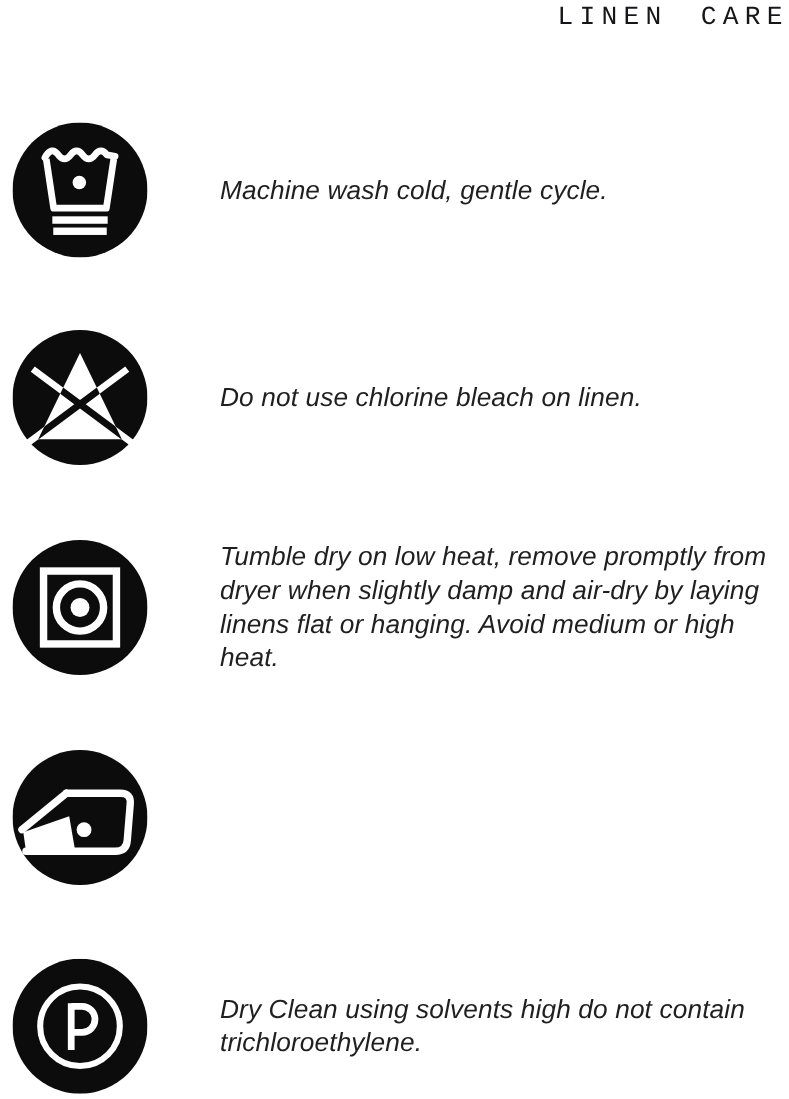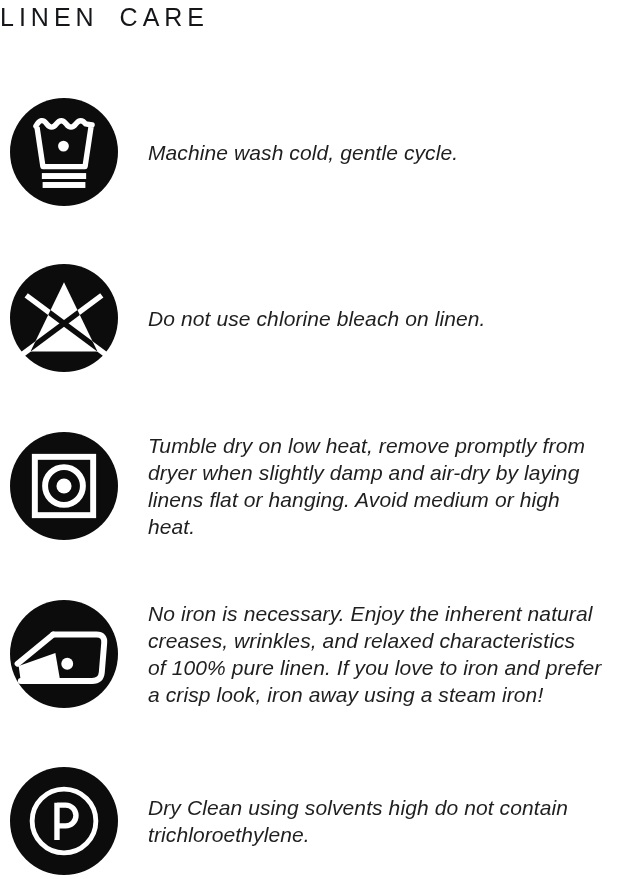--- a/index.html
+++ b/index.html
@@ -5,25 +5,25 @@
   html, body { margin: 0; padding: 0; }
   body {
     width: 631px;
     height: 879px;
     background: #ffffff;
     position: relative;
     overflow: hidden;
     font-family: "Liberation Sans", sans-serif;
   }
   .page-title {
-    text-align: left;
+    text-align: right;
     padding-top: 3px;
-    font-family: Liberation Sans, sans-serif;
+    font-family: Liberation Mono, monospace;
     font-weight: 400;
-    font-size: 25px;
+    font-size: 21px;
     letter-spacing: 5px;
     word-spacing: 9px;
     color: #15161a;
   }
   .care-row {
     position: absolute;
     left: 10px;
     right: 0;
     display: flex;
     align-items: center;
@@ -35,20 +35,21 @@
     width: 108px;
     height: 108px;
   }
   .care-text {
     font-style: italic;
     font-size: 21px;
     line-height: 27px;
     color: #1f1f1f;
     white-space: pre;
     letter-spacing: 0.1px;
+    margin-left: 28px;
   }
   .row-1 { top: 152px; }
   .row-2 { top: 318px; text-align: center; }
   .row-3 { top: 486px; }
   .row-4 { top: 654px; }
   .row-5 { top: 821px; }
 </style>
 </head>
 <body>
 
@@ -107,24 +108,20 @@
 <div class="care-row row-4">
   <span class="icon-wrap">
     <svg viewBox="0 0 100 100" width="108" height="108" aria-hidden="true">
       <circle cx="50" cy="50" r="50" fill="#0c0c0c"></circle>
       <path d="M40 32 L80 32 Q88 32 87.2 40 L85 67 Q84.4 75 76 75 L10 75" fill="none" stroke="#ffffff" stroke-width="5.5" stroke-linejoin="round" stroke-linecap="round"></path>
       <path d="M40 32 L7 59" fill="none" stroke="#ffffff" stroke-width="5.5" stroke-linecap="round"></path>
       <path d="M8 61 L42 49 L46.5 75 L10 75 Z" fill="#ffffff"></path>
       <circle cx="53" cy="59" r="5.5" fill="#ffffff"></circle>
     </svg>
   </span>
-  <div class="care-text">No iron is necessary. Enjoy the inherent natural
-creases, wrinkles, and relaxed characteristics
-of 100% pure linen. If you love to iron and prefer
-a crisp look, iron away using a steam iron!</div>
 </div>
 
 <div class="care-row row-5">
   <span class="icon-wrap">
     <svg viewBox="0 0 100 100" width="108" height="108" aria-hidden="true">
       <circle cx="50" cy="50" r="50" fill="#0c0c0c"></circle>
       <circle cx="50" cy="50" r="29.5" fill="none" stroke="#ffffff" stroke-width="4.5"></circle>
       <path d="M43.5 33 L43.5 67.5 M43.5 35.3 L51.5 35.3 A9.6 9.6 0 0 1 51.5 54.5 L43.5 54.5" fill="none" stroke="#ffffff" stroke-width="5"></path>
     </svg>
   </span>

